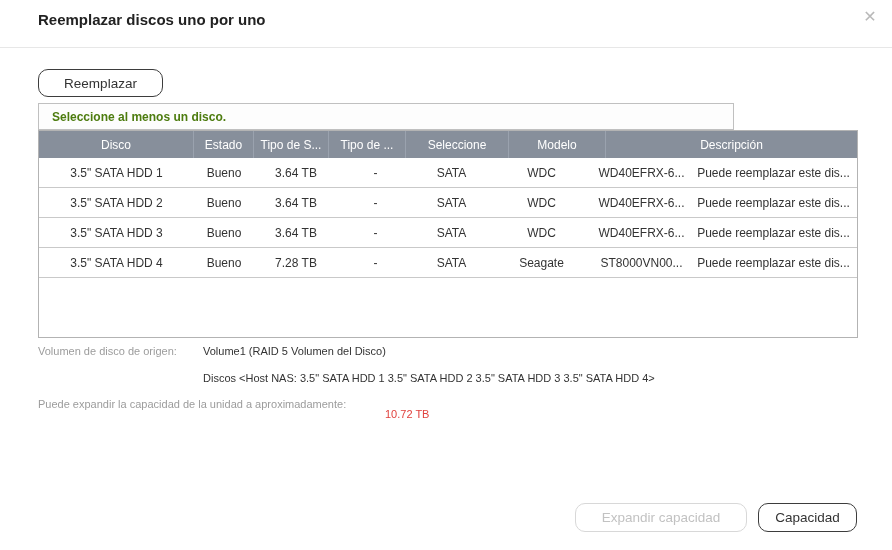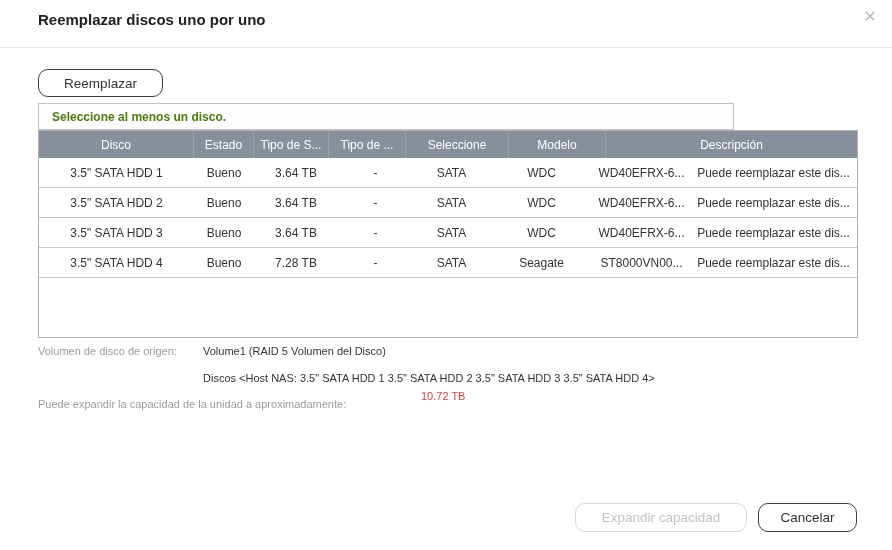--- a/index.html
+++ b/index.html
@@ -115,18 +115,18 @@
       <div class="cell c5">Seagate</div>
       <div class="cell c6">ST8000VN00...</div>
       <div class="cell c7">Puede reemplazar este dis...</div>
     </div>
   </div>
 
   <span class="sum sum-label" style="left:38px; top:345px;">Volumen de disco de origen:</span>
   <span class="sum sum-value" style="left:203px; top:345px;">Volume1 (RAID 5 Volumen del Disco)</span>
   <span class="sum sum-value" style="left:203px; top:372px;">Discos &lt;Host NAS: 3.5" SATA HDD 1 3.5" SATA HDD 2 3.5" SATA HDD 3 3.5" SATA HDD 4&gt;</span>
   <span class="sum sum-label" style="left:38px; top:398px;">Puede expandir la capacidad de la unidad a aproximadamente:</span>
-  <span class="sum sum-red" style="left:385px; top:390px;margin-left:36px;">10.72 TB</span>
+  <span class="sum sum-red" style="left:385px; top:408px;">10.72 TB</span>
 
   <div class="btn btn-expand">Expandir capacidad</div>
-  <div class="btn btn-cancel">Cancelar</div>
+  <div class="btn btn-cancel">Capacidad</div>
 
 </div>
 
 </body></html>

